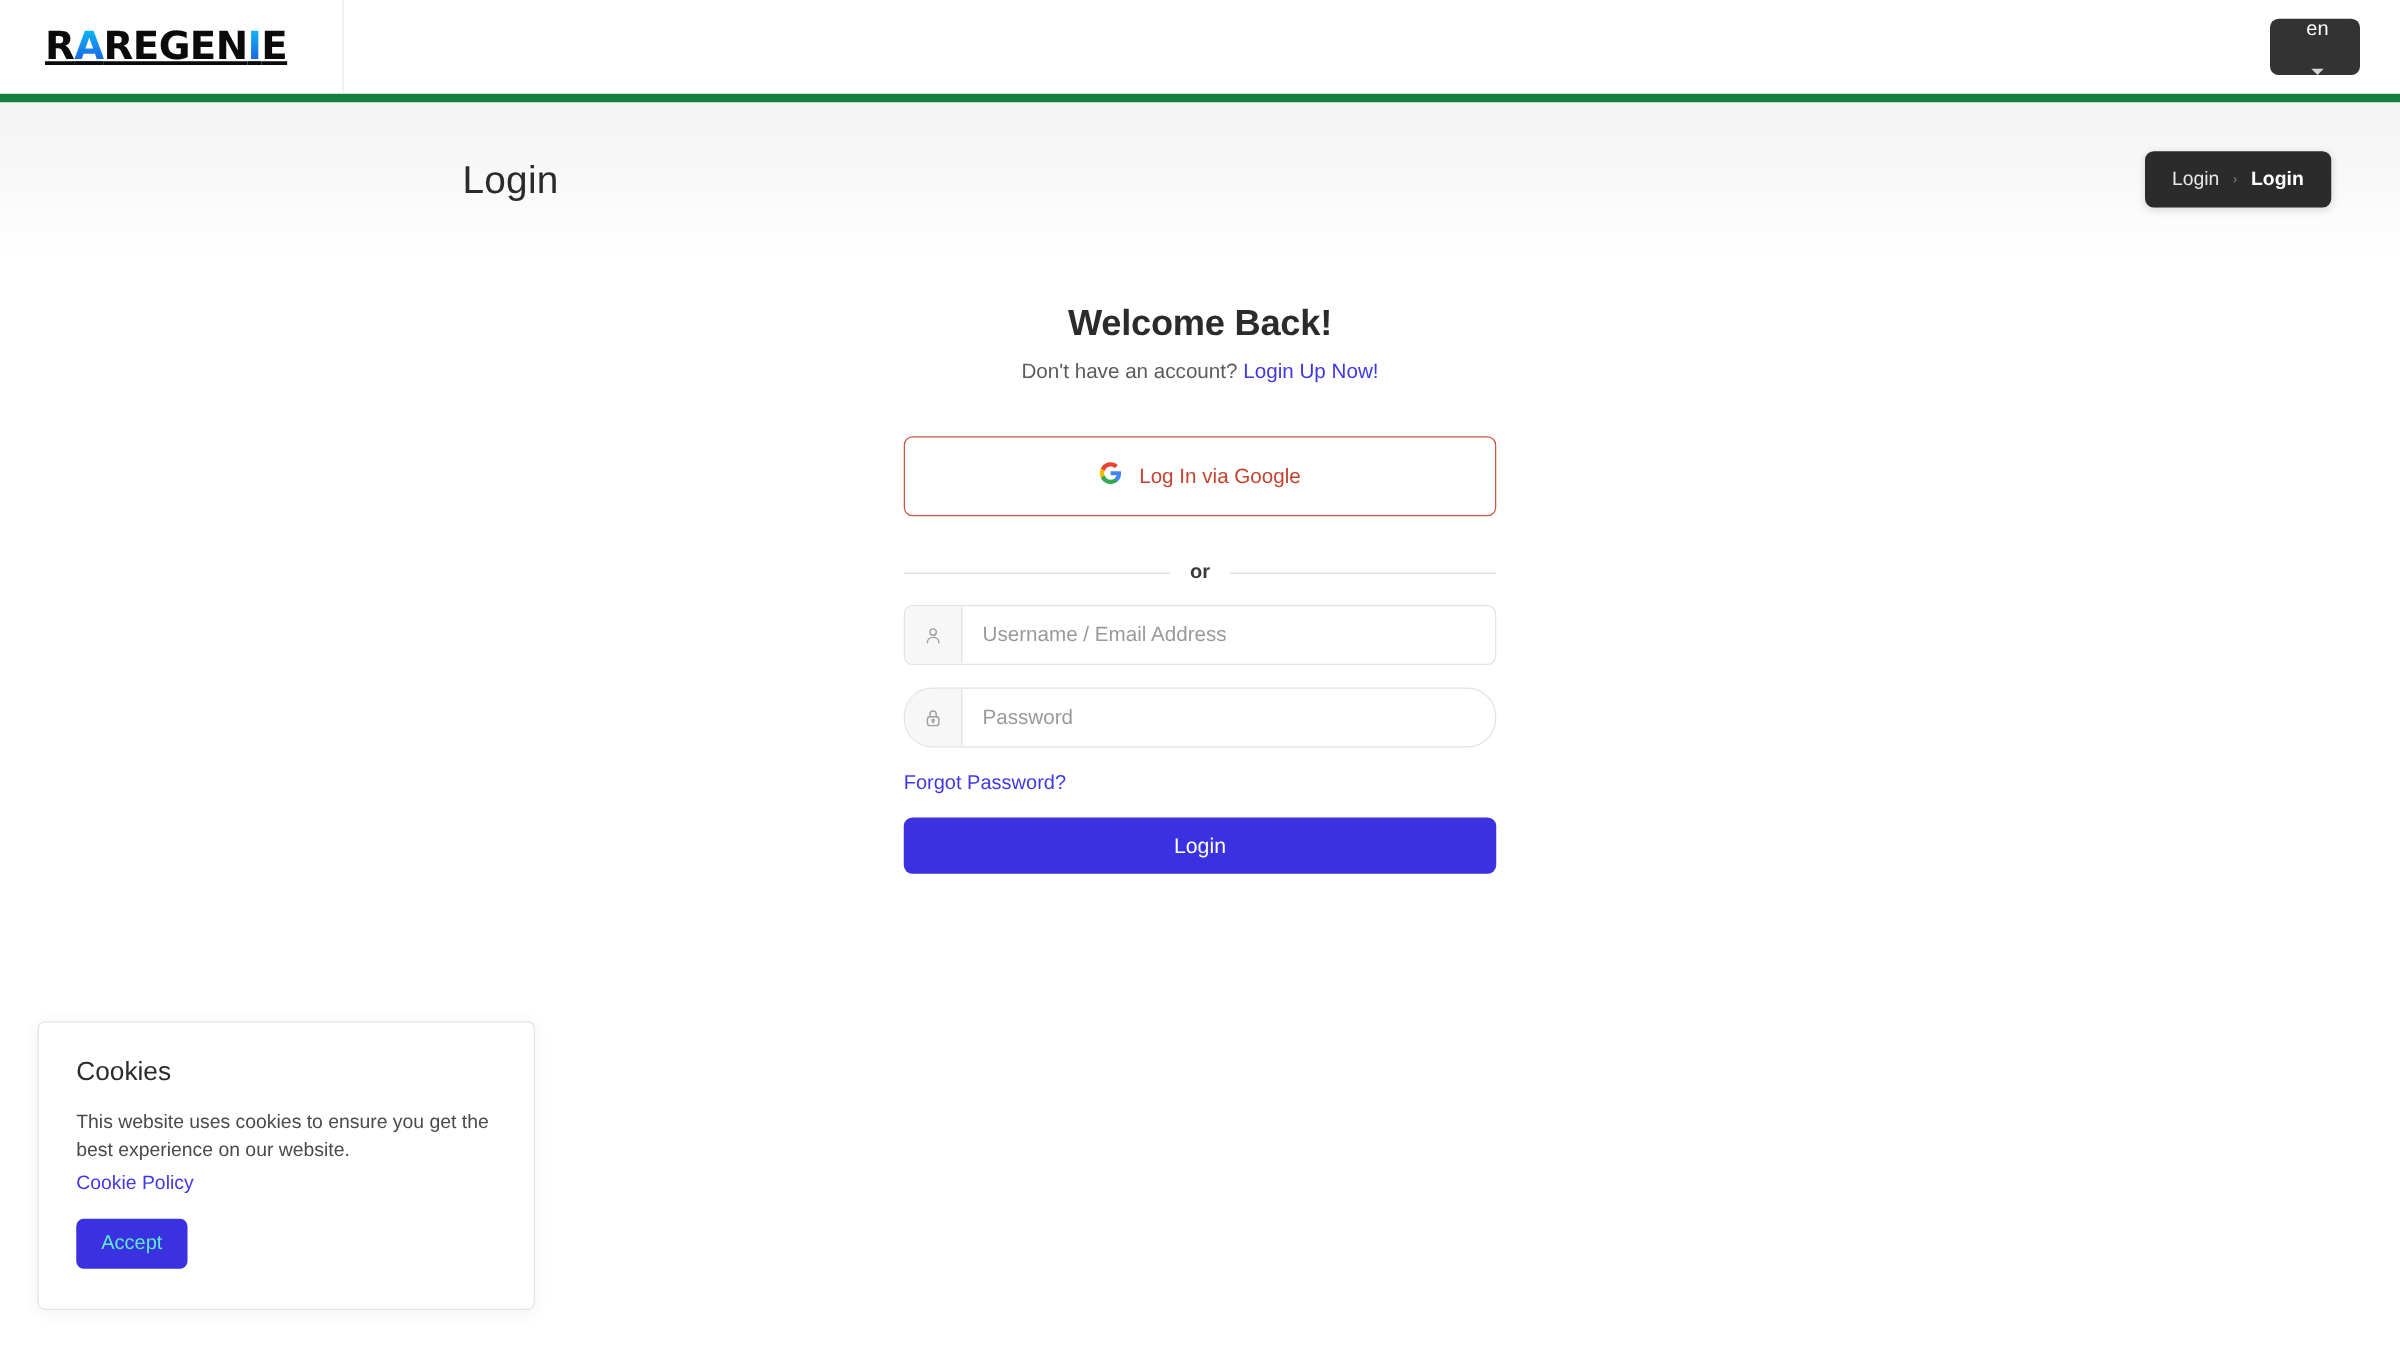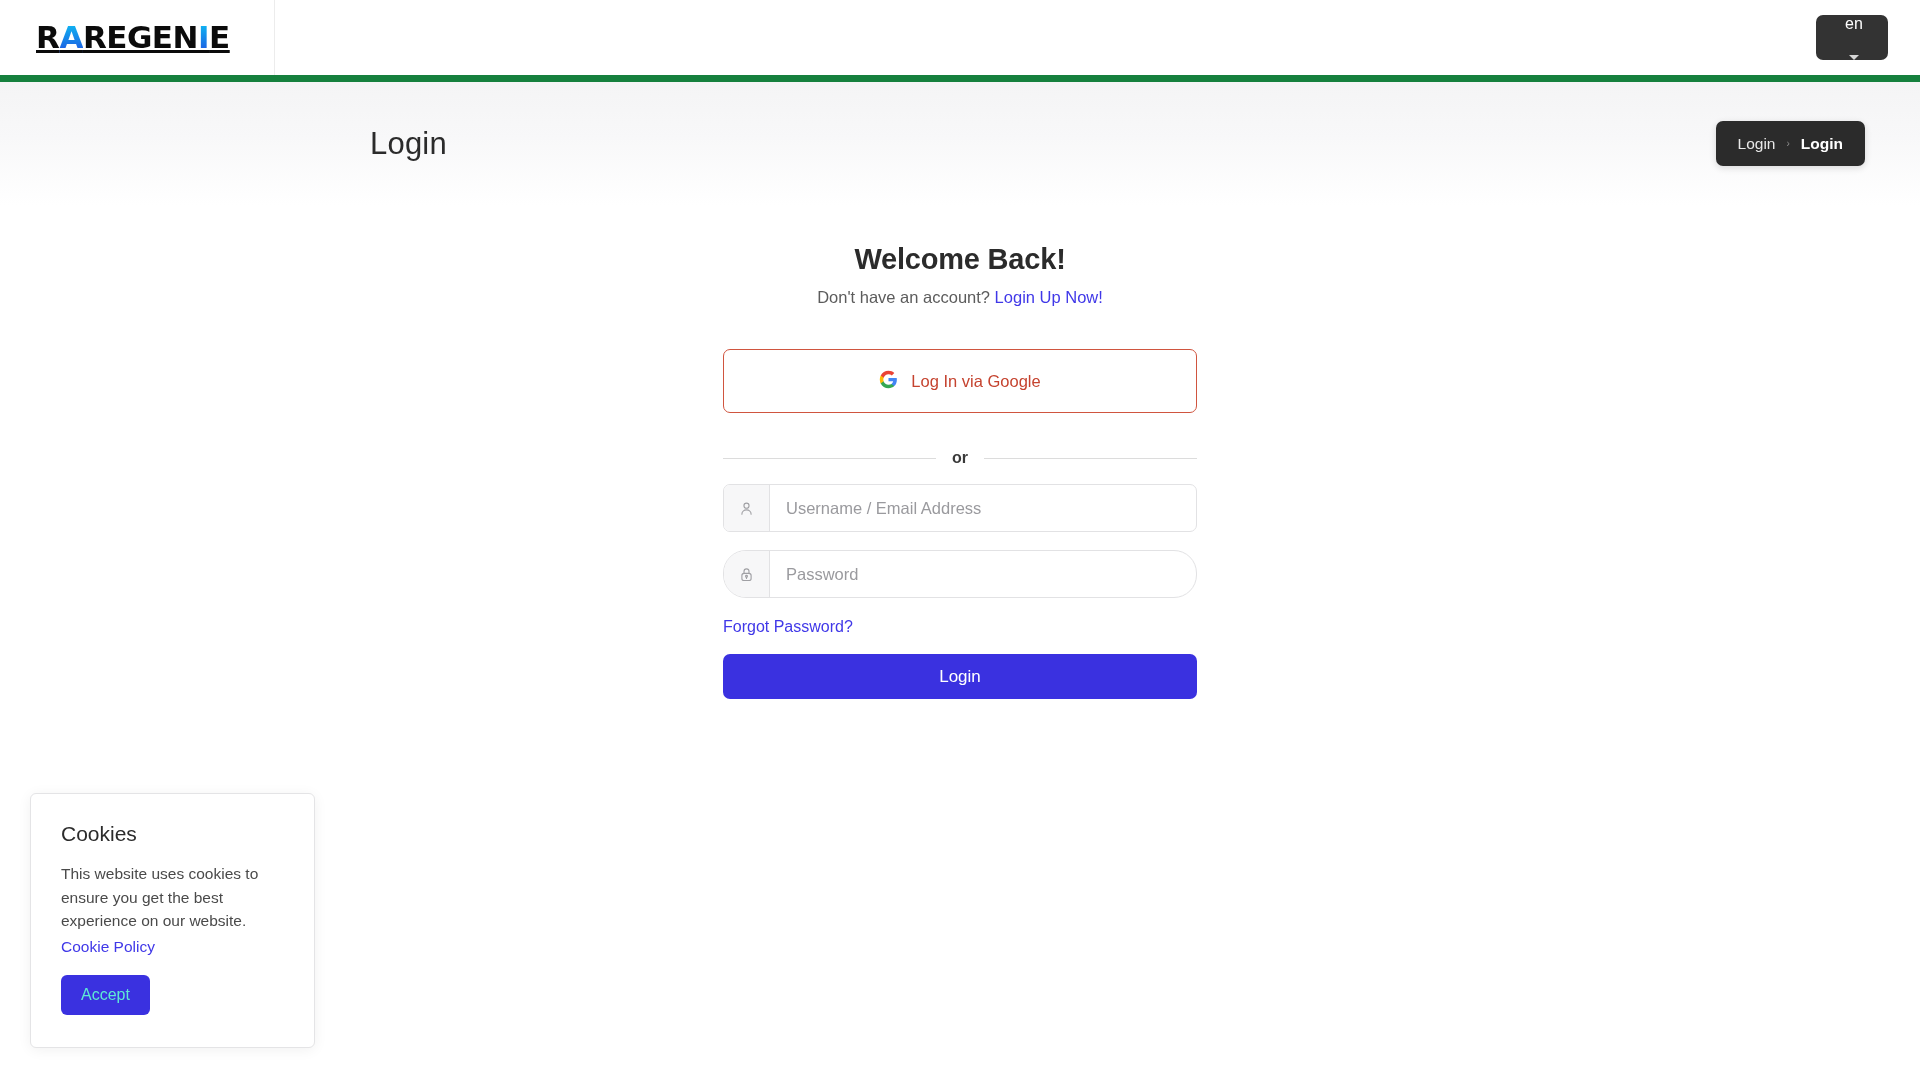--- a/index.html
+++ b/index.html
@@ -264,21 +264,21 @@
     font-size: 17px;
     cursor: pointer;
     font-family: "Liberation Sans", sans-serif;
   }
 
   
   .cookie-banner {
     position: absolute;
     left: 30px;
     bottom: 32px;
-    width: 285px;
+    width: 398px;
     background: #ffffff;
     border: 1px solid #e4e4e6;
     border-radius: 6px;
     padding: 28px 30px 32px 30px;
     box-shadow: 0 2px 14px rgba(0,0,0,0.06);
   }
   .cookie-title {
     font-size: 21px;
     font-weight: 400;
     color: #2b2b2b;

